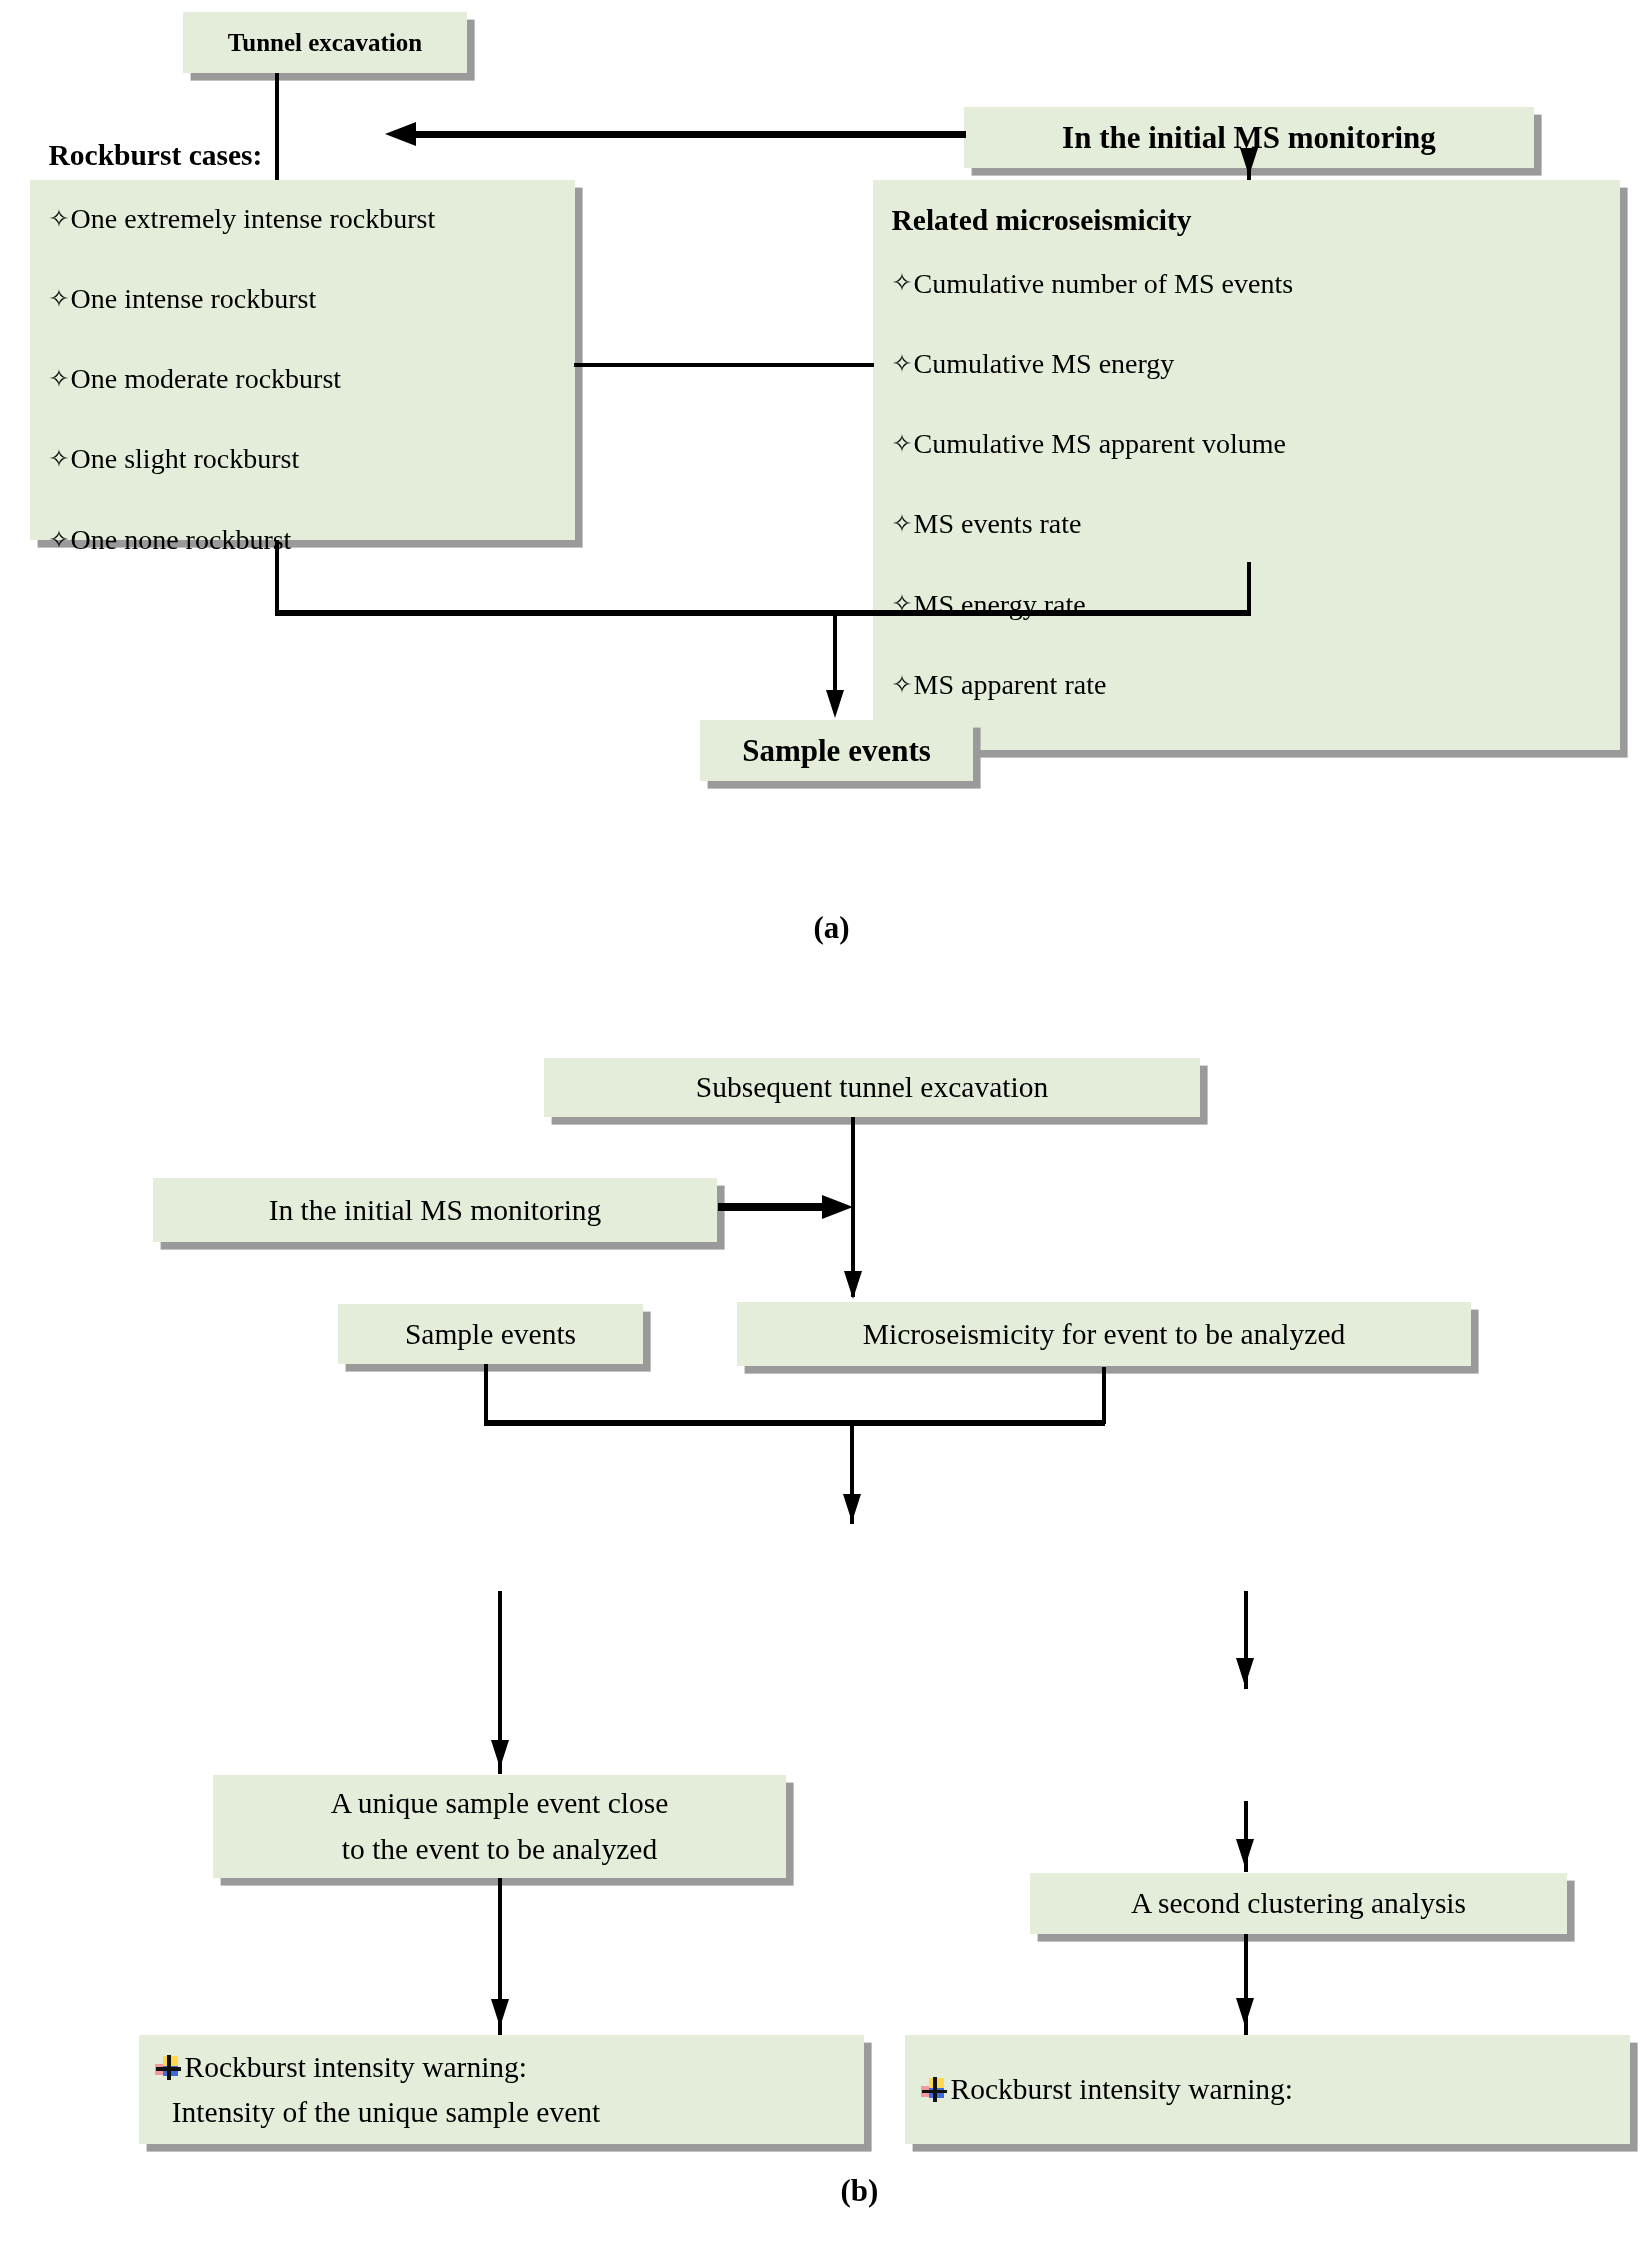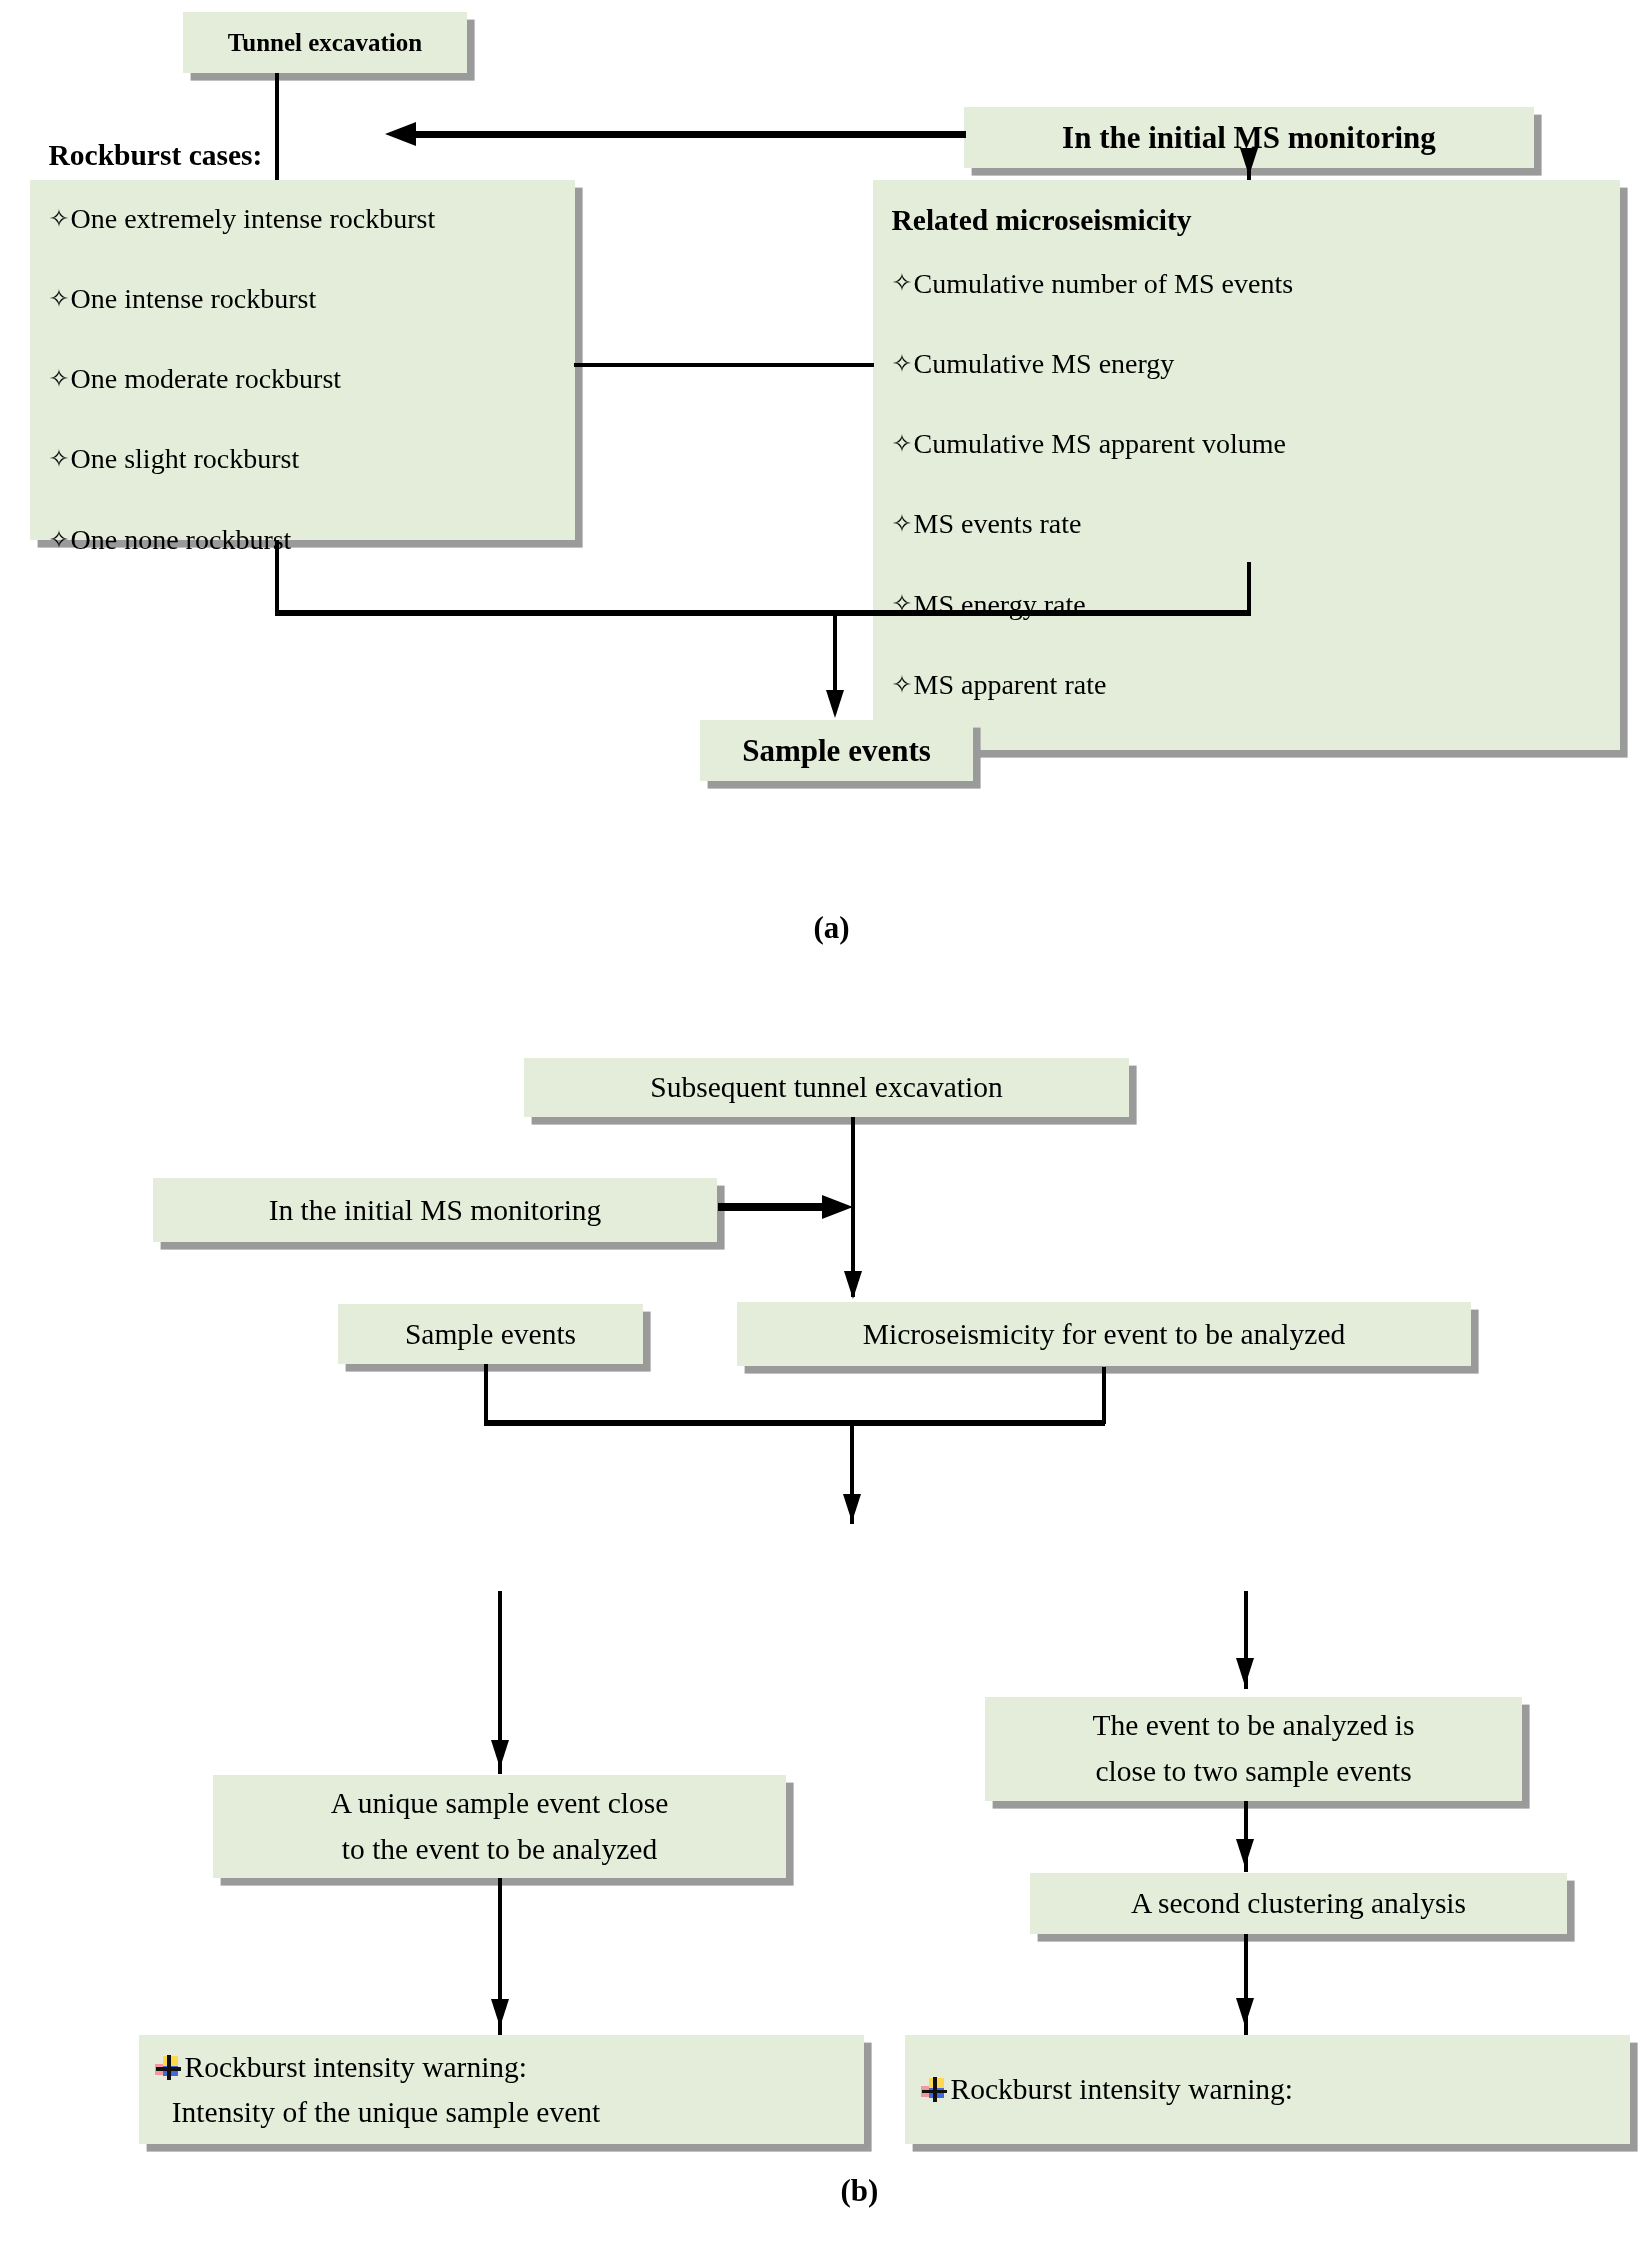--- a/index.html
+++ b/index.html
@@ -182,21 +182,21 @@
   <div class="hline" style="left:275px; top:610px; width:976px; height:5.5px;"></div>
   <div class="vline" style="left:833px; top:616px; width:4.4px; height:95px;"></div>
   <div class="arrowhead arrow-down" style="left:826px; top:690px;"></div>
 
   <div class="box center bold" style="left:700px; top:720px; width:273px; height:61px; font-size:31px;">
     <div class="line">Sample events</div>
   </div>
 
   <div class="caption" style="left:785px; top:910px; width:93px;">(a)</div>
 
-  <div class="box center" style="left:524px; top:1058px; width:605px; height:59px; font-size:29.5px;">
+  <div class="box center" style="left:544px; top:1058px; width:656px; height:59px; font-size:29.5px;">
     <div class="line">Subsequent tunnel excavation</div>
   </div>
 
   <div class="box center" style="left:153px; top:1178px; width:564px; height:64px; font-size:29.5px;">
     <div class="line">In the initial MS monitoring</div>
   </div>
 
   <div class="vline" style="left:851px; top:1117px; width:3.8px; height:180px;"></div>
   <div class="arrowhead arrow-down" style="left:844px; top:1271px;"></div>
 
@@ -217,24 +217,20 @@
   <div class="vline" style="left:850px; top:1426px; width:3.8px; height:98px;"></div>
   <div class="arrowhead arrow-down" style="left:843px; top:1494px;"></div>
 
 
   <div class="vline" style="left:498px; top:1591px; width:3.8px; height:183px;"></div>
   <div class="arrowhead arrow-down" style="left:491px; top:1740px;"></div>
 
   <div class="vline" style="left:1244px; top:1591px; width:3.8px; height:98px;"></div>
   <div class="arrowhead arrow-down" style="left:1236px; top:1658px;"></div>
 
-  <div class="box center" style="left:985px; top:1697px; width:537px; height:104px; font-size:29.5px; line-height:1.55;">
-    <div class="line">The event to be analyzed is</div>
-    <div class="line">close to two sample events</div>
-  </div>
 
   <div class="box center" style="left:213px; top:1775px; width:573px; height:103px; font-size:29.5px; line-height:1.55;">
     <div class="line">A unique sample event close</div>
     <div class="line">to the event to be analyzed</div>
   </div>
 
   <div class="vline" style="left:1244px; top:1801px; width:3.8px; height:71px;"></div>
   <div class="arrowhead arrow-down" style="left:1236px; top:1839px;"></div>
 
   <div class="box center" style="left:985px; top:1873px; width:537px; height:61px; font-size:29.5px;margin-left:45px;">

